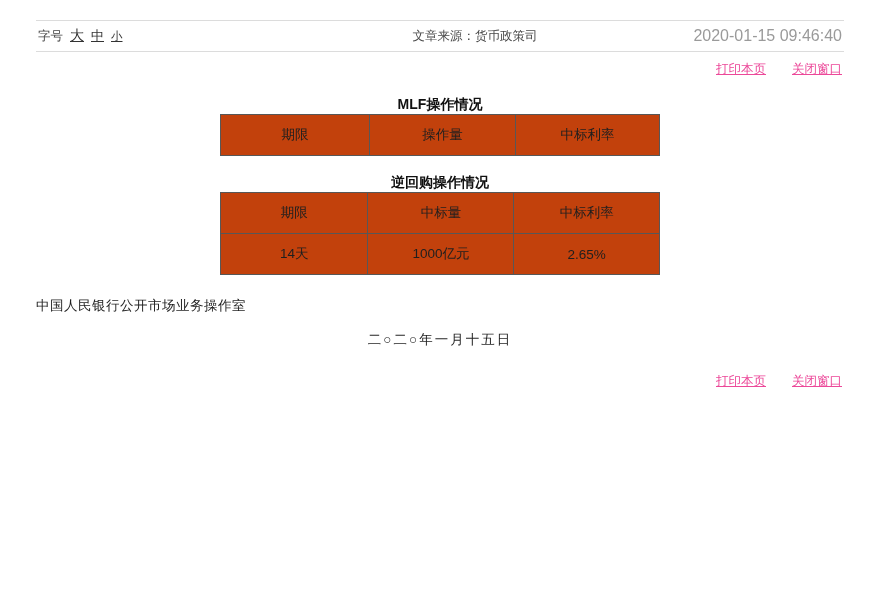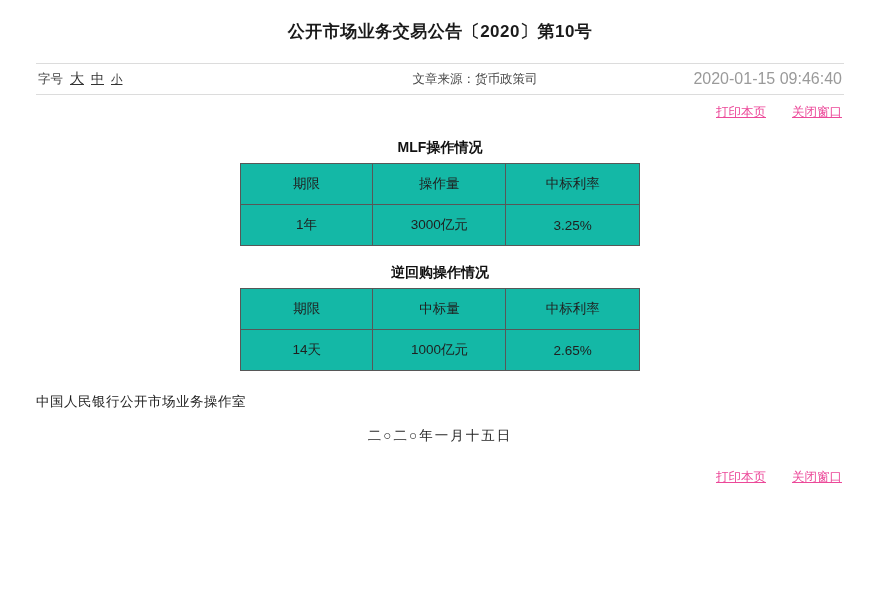--- a/index.html
+++ b/index.html
@@ -101,23 +101,23 @@
   }
   .section-heading {
     text-align: center;
     font-weight: bold;
     font-size: 14px;
     color: #111111;
     margin-top: 18px;
   }
   table.data-table {
     border-collapse: collapse;
-    margin: 6px auto 0 auto;
-    width: 400px;
-    background: #14b8a6;
+    margin: 0 auto 0 auto;
+    width: 440px;
+    background: #c2410c;
   }
   table.data-table td {
     border: 1px solid #575757;
     height: 38px;
     text-align: center;
     font-size: 13.5px;
     color: #1f1f1f;
   }
   table.data-table td.c1 { width: 166px; }
   table.data-table td.c2 { width: 162px; }
@@ -142,21 +142,20 @@
     font-size: 12.5px;
     margin-top: 24px;
     padding-right: 2px;
   }
 </style>
 </head>
 <body>
 
 <div class="page">
 
-  <div class="doc-title">公开市场业务交易公告〔2020〕第10号</div>
 
   <div class="meta-bar">
     <div class="meta-left">
       <span class="fs-label">字号</span>
       <span class="fs-opt fs-big">大</span>
       <span class="fs-opt fs-mid">中</span>
       <span class="fs-opt fs-small">小</span>
     </div>
     <div class="meta-center">文章来源：货币政策司</div>
     <div class="meta-right">2020-01-15  09:46:40</div>
@@ -169,25 +168,20 @@
 
 
   <div class="section-heading">MLF操作情况</div>
 
   <table class="data-table">
     <tbody>
       <tr>
         <td class="c1">期限</td>
         <td class="c2">操作量</td>
         <td class="c3">中标利率</td>
-      </tr>
-      <tr>
-        <td class="c1">1年</td>
-        <td class="c2">3000亿元</td>
-        <td class="c3">3.25%</td>
       </tr>
     </tbody>
   </table>
 
   <div class="section-heading">逆回购操作情况</div>
 
   <table class="data-table">
     <tbody>
       <tr>
         <td class="c1">期限</td>

